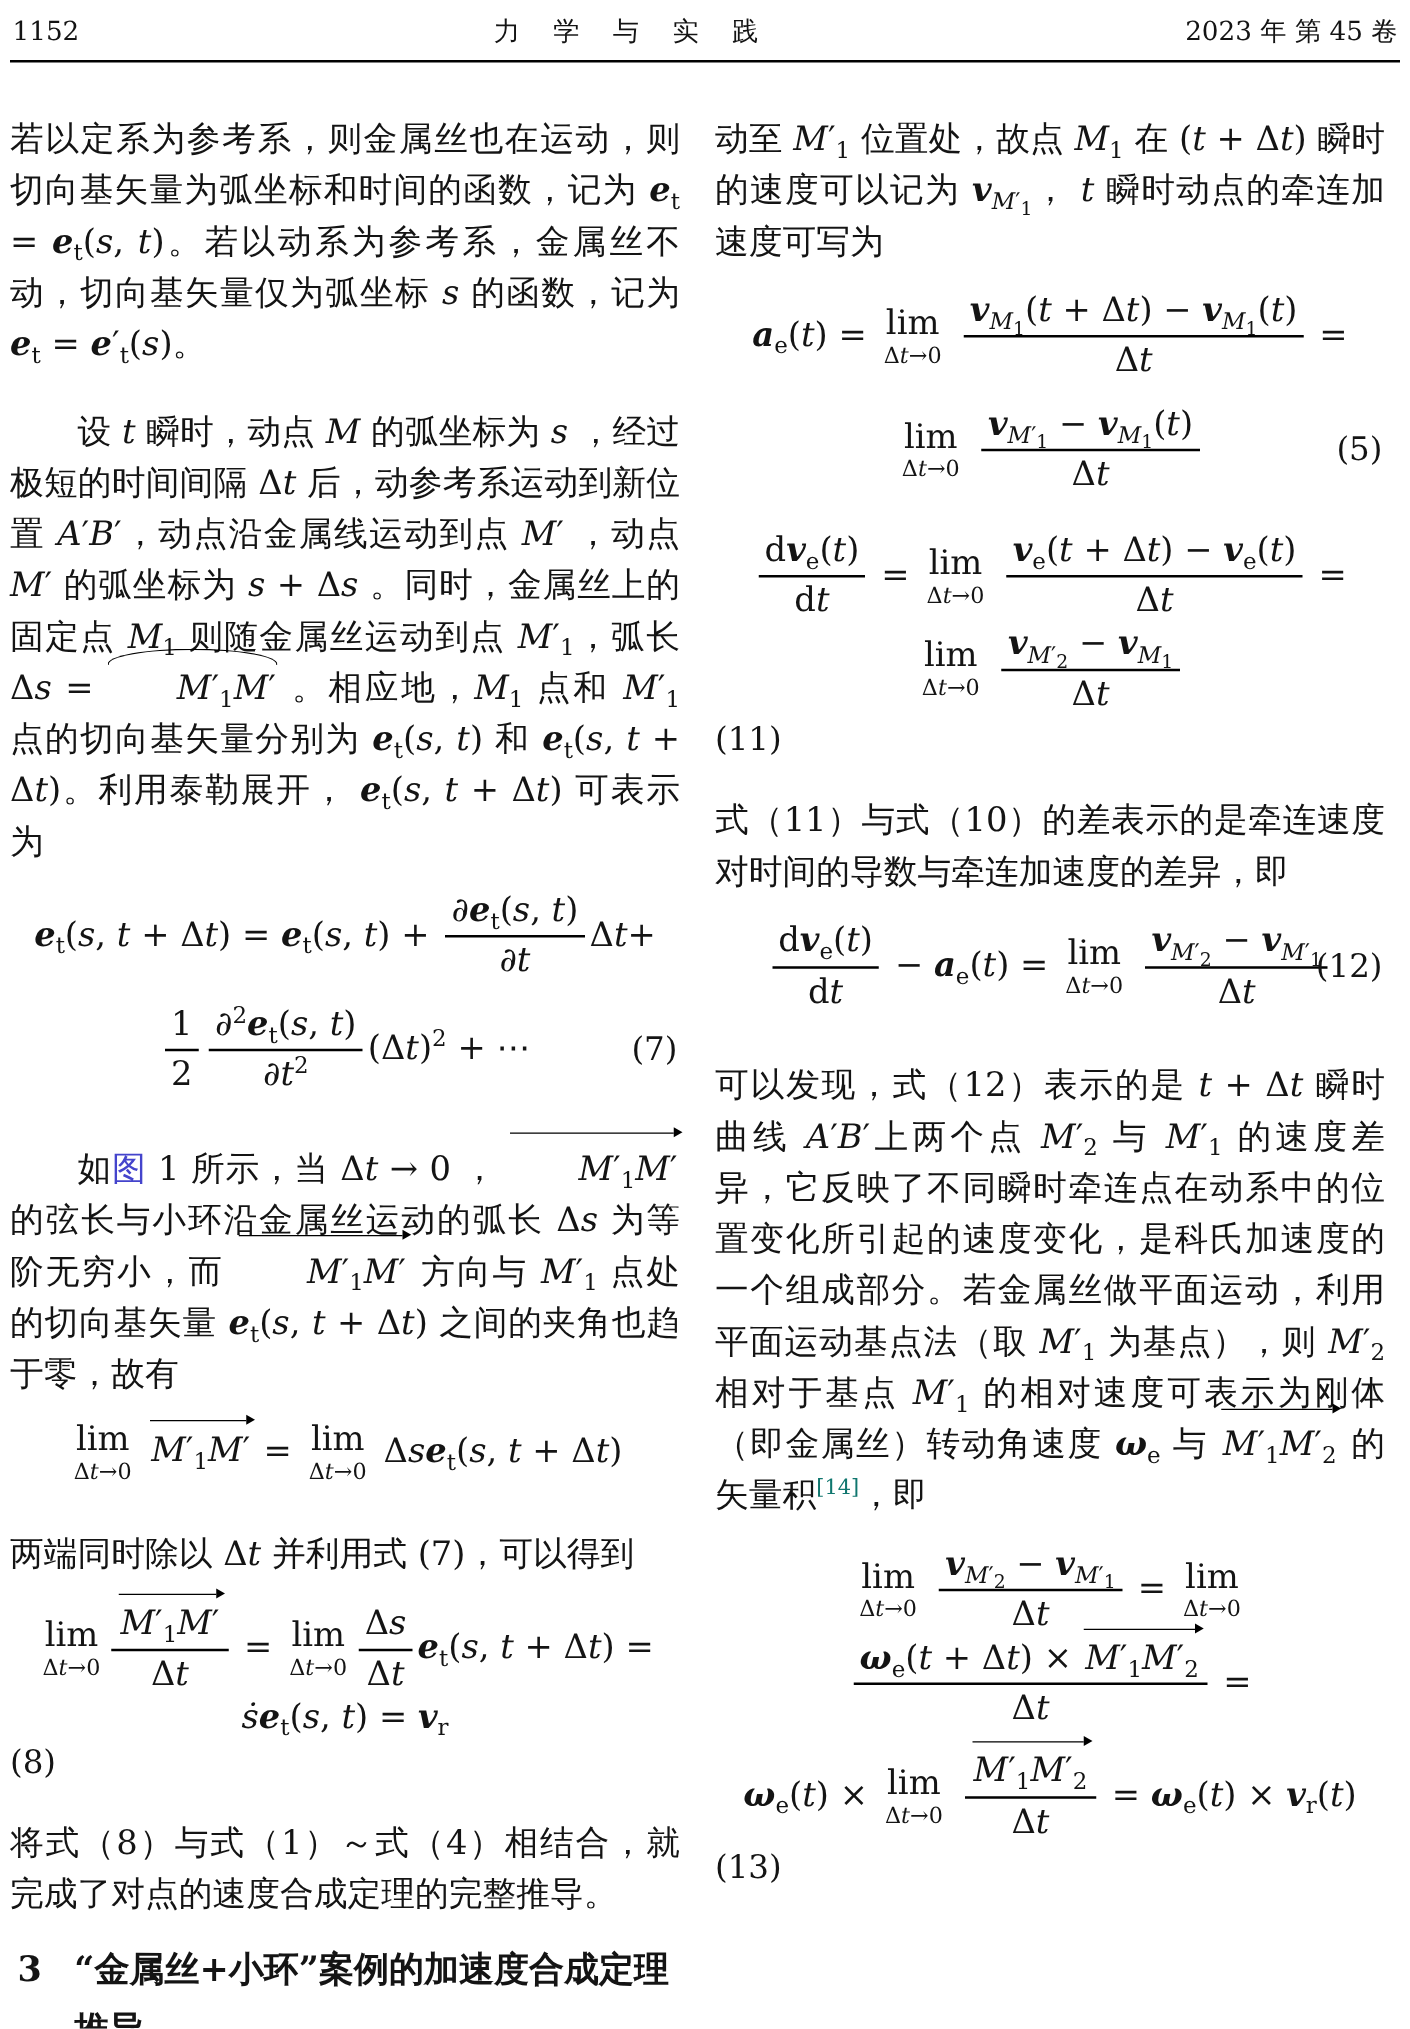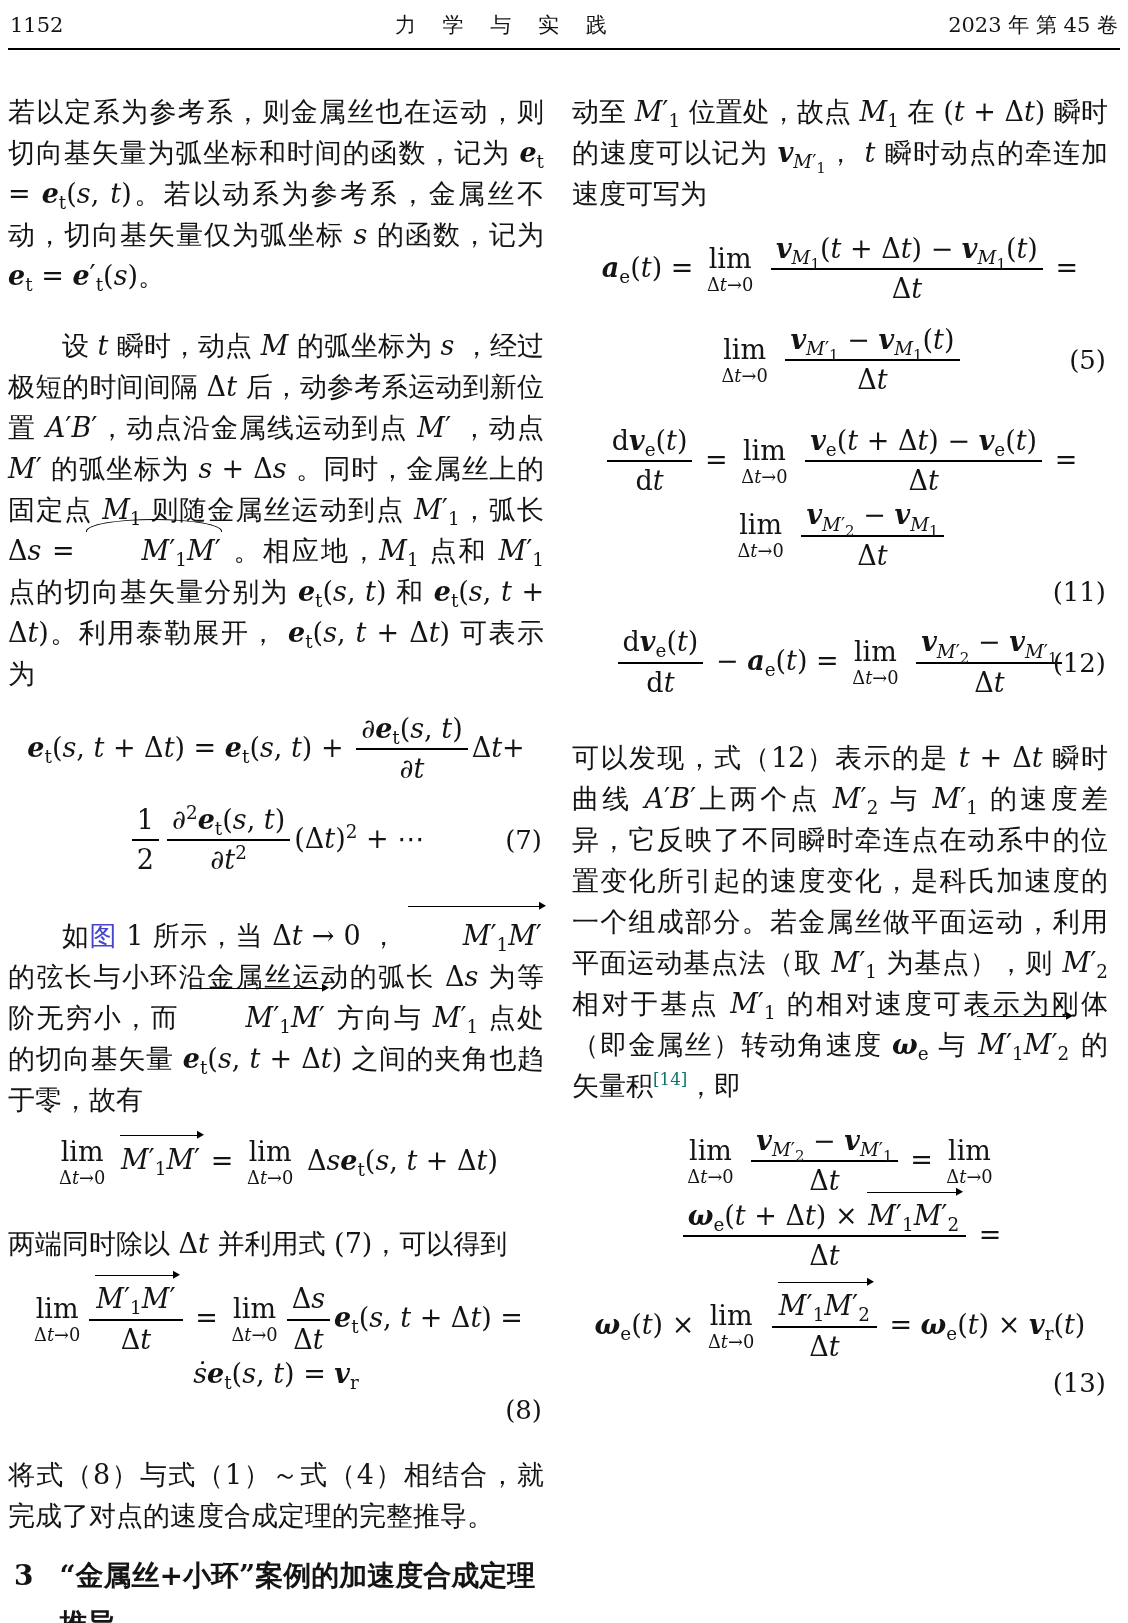--- a/index.html
+++ b/index.html
@@ -41,21 +41,21 @@
   .eqline{
     display:block;position:relative;
     font-size:27px;line-height:1.25;
     text-align:center;
     padding:8px 0;
   }
   .eqlabel{
     position:absolute;right:2px;top:50%;transform:translateY(-50%);
     font-size:26px;font-style:normal;
   }
-  .labelrow{text-align:right;font-size:26px;line-height:30px;margin-top:-4px;padding-right:2px;}
+  .labelrow{font-size:26px;line-height:30px;margin-top:-4px;padding-right:2px;}
   .fr{display:inline-block;vertical-align:middle;text-align:center;margin:0 4px;}
   .fr .nu{display:block;padding:1px 5px 3px;line-height:1.2;}
   .fr .de{display:block;border-top:2px solid #000;padding:3px 5px 1px;line-height:1.2;}
   .lim{
     display:inline-flex;flex-direction:column;align-items:center;
     vertical-align:middle;line-height:1;margin:0 5px;font-style:normal;
   }
   .lim .ls{font-size:0.66em;margin-top:4px;}
   
   .vec{position:relative;display:inline-block;padding:0 2px;}
@@ -140,20 +140,21 @@
           <span class="eqlabel">(5)</span>
         </div>
       </div>
 
 
       <div class="eq">
         <div class="eqline"><span class="fr"><span class="nu">d<b><i>v</i></b><sub>e</sub>(<i>t</i>)</span><span class="de">d<i>t</i></span></span> = <span class="lim">lim<span class="ls">Δ<i>t</i>→0</span></span> <span class="fr"><span class="nu"><b><i>v</i></b><sub>e</sub>(<i>t</i> + Δ<i>t</i>) − <b><i>v</i></b><sub>e</sub>(<i>t</i>)</span><span class="de">Δ<i>t</i></span></span> = <span class="lim">lim<span class="ls">Δ<i>t</i>→0</span></span> <span class="fr"><span class="nu"><b><i>v</i></b><sub><i>M</i>′<sub>2</sub></sub> − <b><i>v</i></b><sub><i>M</i><sub>1</sub></sub></span><span class="de">Δ<i>t</i></span></span></div>
         <div class="labelrow">(11)</div>
       </div>
 
+      <div class="p">式（11）与式（10）的差表示的是牵连速度对时间的导数与牵连加速度的差异，即</div>
 
       <div class="eq">
         <div class="eqline">
           <span><span class="fr"><span class="nu">d<b><i>v</i></b><sub>e</sub>(<i>t</i>)</span><span class="de">d<i>t</i></span></span> − <b><i>a</i></b><sub>e</sub>(<i>t</i>) = <span class="lim">lim<span class="ls">Δ<i>t</i>→0</span></span> <span class="fr"><span class="nu"><b><i>v</i></b><sub><i>M</i>′<sub>2</sub></sub> − <b><i>v</i></b><sub><i>M</i>′<sub>1</sub></sub></span><span class="de">Δ<i>t</i></span></span></span>
           <span class="eqlabel">(12)</span>
         </div>
       </div>
 
       <div class="p">可以发现，式（12）表示的是 <i>t</i> + Δ<i>t</i> 瞬时曲线 <i>A</i>′<i>B</i>′上两个点 <i>M</i>′<sub>2</sub> 与 <i>M</i>′<sub>1</sub> 的速度差异，它反映了不同瞬时牵连点在动系中的位置变化所引起的速度变化，是科氏加速度的一个组成部分。若金属丝做平面运动，利用平面运动基点法（取 <i>M</i>′<sub>1</sub> 为基点），则 <i>M</i>′<sub>2</sub> 相对于基点 <i>M</i>′<sub>1</sub> 的相对速度可表示为刚体（即金属丝）转动角速度 <b><i>ω</i></b><sub>e</sub> 与 <span class="vec"><i>M</i>′<sub>1</sub><i>M</i>′<sub>2</sub></span> 的矢量积<sup class="ref">[14]</sup>，即</div>
 

